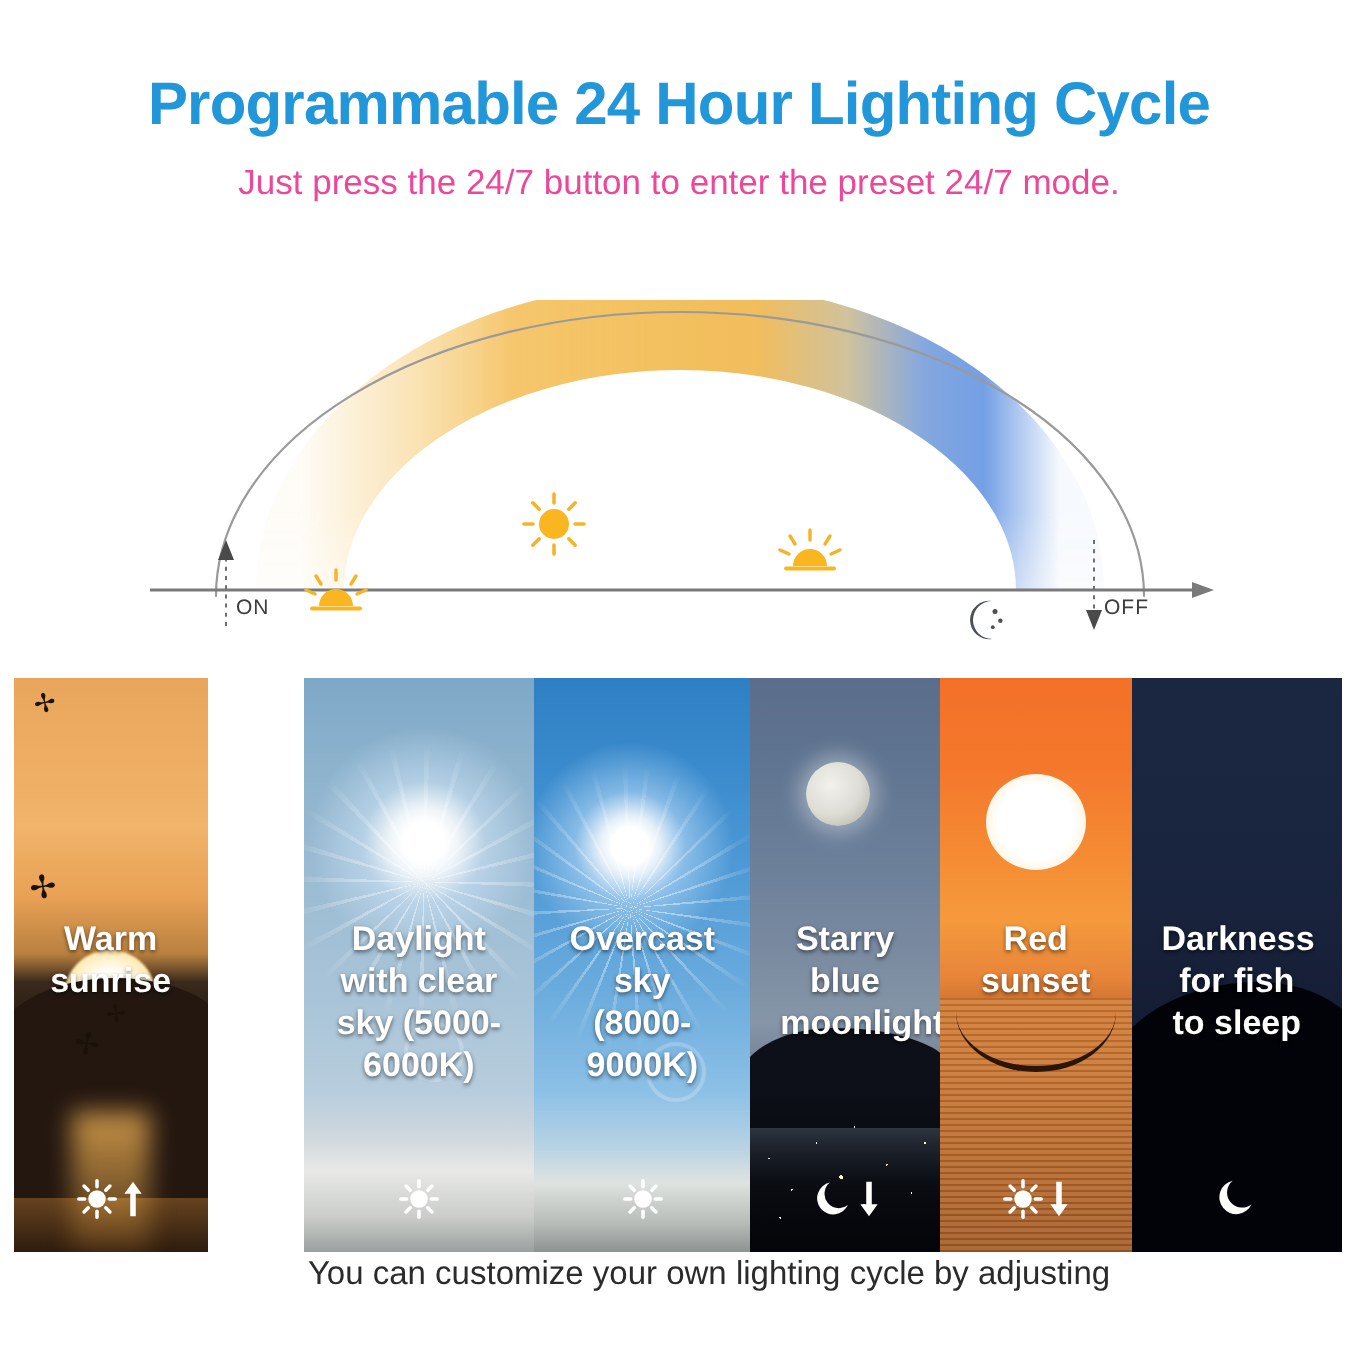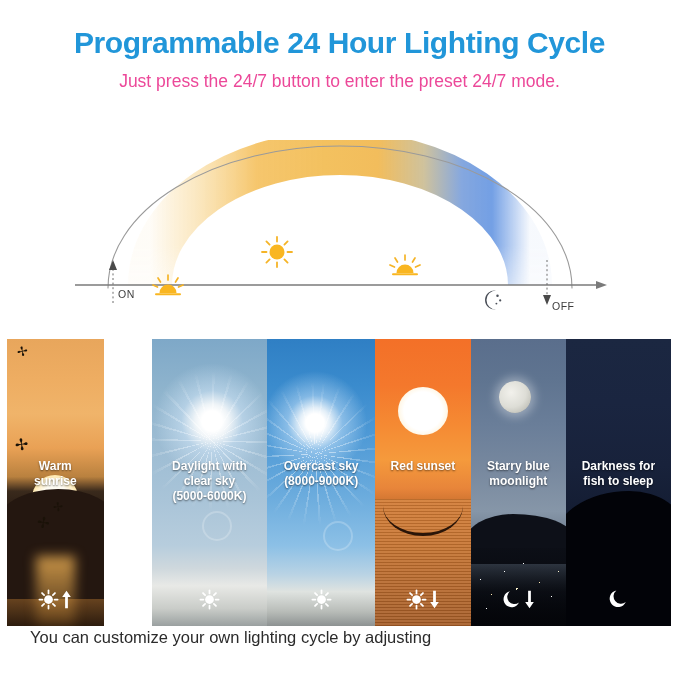--- a/index.html
+++ b/index.html
@@ -5,21 +5,21 @@
   html,body{margin:0;padding:0;}
   body{
     width:679px;height:679px;
     background:#ffffff;
     font-family:"Liberation Sans", sans-serif;
     overflow:hidden;
     position:relative;
   }
 
   
-  .header{ text-align:center; padding-top:26px; }
+  .header{ text-align:center; padding-top:36px; }
   .title{
     font-size:30px;
     font-weight:bold;
     color:#2196d9;
     letter-spacing:-0.4px;
     line-height:1.1;
     margin:0;
   }
   .subtitle{
     font-size:17.5px;
@@ -38,21 +38,21 @@
   }
   .diagram svg{ position:absolute; left:0; top:0; }
 
   .axis-label{
     position:absolute;
     font-size:10.5px;
     color:#3d3d3d;
     letter-spacing:0.5px;
   }
   .lbl-on{ left:118px; top:188px; }
-  .lbl-off{ left:552px; top:200px;text-align:center; }
+  .lbl-off{ left:552px; top:188px;text-align:center; }
 
   
   .strip{
     position:absolute;
     left:7px; top:339px;
     width:664px; height:287px;
     display:flex;
     overflow:hidden;
   }
   .panel{
@@ -66,21 +66,21 @@
   .p4{ width:111px; }
   .p5{ width:110px; }
   .p6{ width:122px;text-decoration:underline; }
 
   .panel .caption{
     position:absolute;
     left:0; right:0;
     top:120px;
     text-align:center;
     color:#ffffff;
-    font-size:12px;
+    font-size:17px;
     font-weight:bold;
     line-height:1.24;
     padding:0 15px;
     box-sizing:border-box;
     text-shadow:0 1px 2px rgba(0,0,0,.55);
     z-index:6;
   }
   .panel .badge{
     position:absolute;
     left:0; right:0;
@@ -264,20 +264,21 @@
     position:absolute; left:-14px;right:-14px; bottom:0; height:135px;
     background:#020308;
     border-radius:58% 42% 0 0 / 54px 40px 0 0;
     z-index:3;
   }
 
   
   .footer{
     position:absolute;
     left:0; right:0; top:627px;
+    text-align:center;
     font-size:16.5px;
     color:#2b2b2b;
     line-height:1.33;
     margin-left:30px;
   }
 </style>
 </head>
 <body>
 
 <div class="header">
@@ -446,20 +447,35 @@
             <line x1="19" y1="12" x2="22.4" y2="12"></line>
           <line x1="4.6" y1="4.6" x2="7" y2="7"></line>
             <line x1="17" y1="17" x2="19.4" y2="19.4"></line>
           <line x1="19.4" y1="4.6" x2="17" y2="7"></line>
             <line x1="7" y1="17" x2="4.6" y2="19.4"></line>
         </g>
       </svg>
     </div>
   </div>
 
+  <div class="panel p5">
+    <div class="moon"></div>
+    <div class="ridge"></div>
+    <div class="city"></div>
+    <div class="caption">Starry blue moonlight</div>
+    <div class="badge">
+      <svg width="21" height="21" viewBox="0 0 24 24">
+        <path d="M20.5 15.4A9.2 9.2 0 1 1 10.2 2.6a7.4 7.4 0 0 0 10.3 12.8Z" fill="#fff"></path>
+      </svg>
+      <svg width="11" height="19" viewBox="0 0 12 22">
+        <polygon points="6,21 11,14 7.6,14 7.6,1 4.4,1 4.4,14 1,14" fill="#fff"></polygon>
+      </svg>
+    </div>
+  </div>
+
   <div class="panel p4">
     <div class="sun"></div>
     <div class="sea"></div>
     <div class="hammock"></div>
     <div class="caption">Red sunset</div>
     <div class="badge">
       <svg width="21" height="21" viewBox="0 0 24 24">
         <circle cx="12" cy="12" r="5" fill="#fff"></circle>
         <g stroke="#fff" stroke-width="2" stroke-linecap="round">
           <line x1="12" y1="1.6" x2="12" y2="5"></line>
@@ -471,35 +487,20 @@
           <line x1="19.4" y1="4.6" x2="17" y2="7"></line>
             <line x1="7" y1="17" x2="4.6" y2="19.4"></line>
         </g>
       </svg>
       <svg width="11" height="19" viewBox="0 0 12 22">
         <polygon points="6,21 11,14 7.6,14 7.6,1 4.4,1 4.4,14 1,14" fill="#fff"></polygon>
       </svg>
     </div>
   </div>
 
-  <div class="panel p5">
-    <div class="moon"></div>
-    <div class="ridge"></div>
-    <div class="city"></div>
-    <div class="caption">Starry blue moonlight</div>
-    <div class="badge">
-      <svg width="21" height="21" viewBox="0 0 24 24">
-        <path d="M20.5 15.4A9.2 9.2 0 1 1 10.2 2.6a7.4 7.4 0 0 0 10.3 12.8Z" fill="#fff"></path>
-      </svg>
-      <svg width="11" height="19" viewBox="0 0 12 22">
-        <polygon points="6,21 11,14 7.6,14 7.6,1 4.4,1 4.4,14 1,14" fill="#fff"></polygon>
-      </svg>
-    </div>
-  </div>
-
   <div class="panel p6">
     <div class="ridge"></div>
     <div class="caption">Darkness for fish to sleep</div>
     <div class="badge">
       <svg width="22" height="22" viewBox="0 0 24 24">
         <path d="M20.5 15.4A9.2 9.2 0 1 1 10.2 2.6a7.4 7.4 0 0 0 10.3 12.8Z" fill="#fff"></path>
       </svg>
     </div>
   </div>
 

